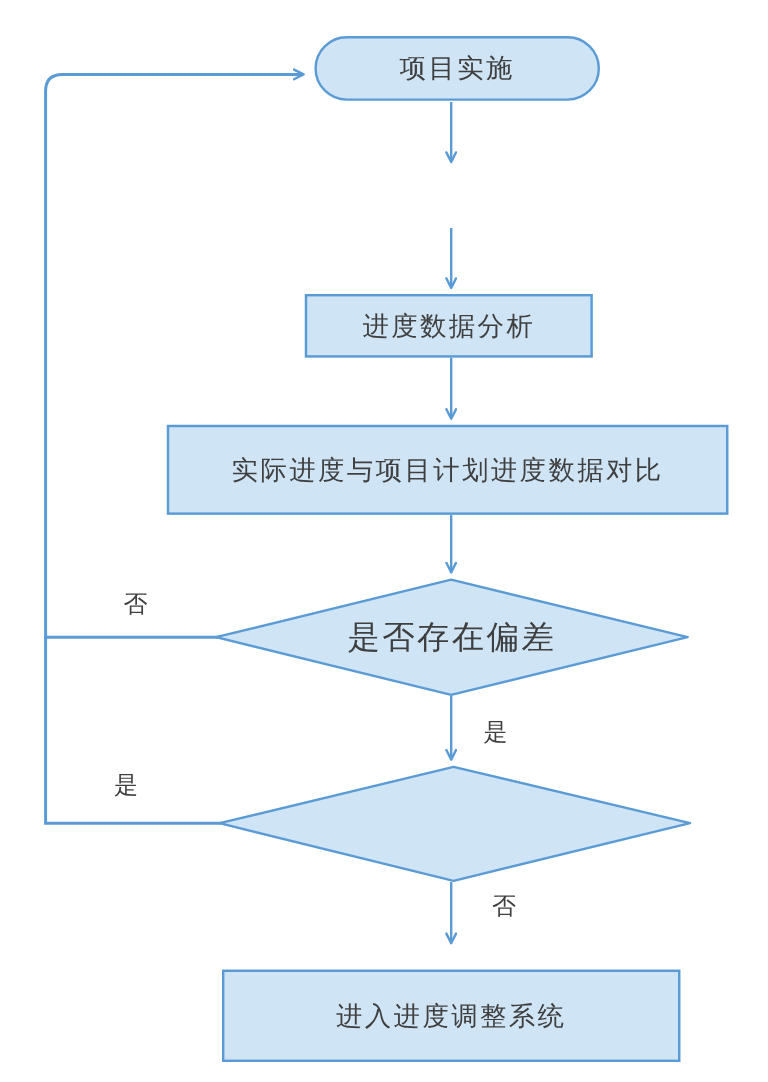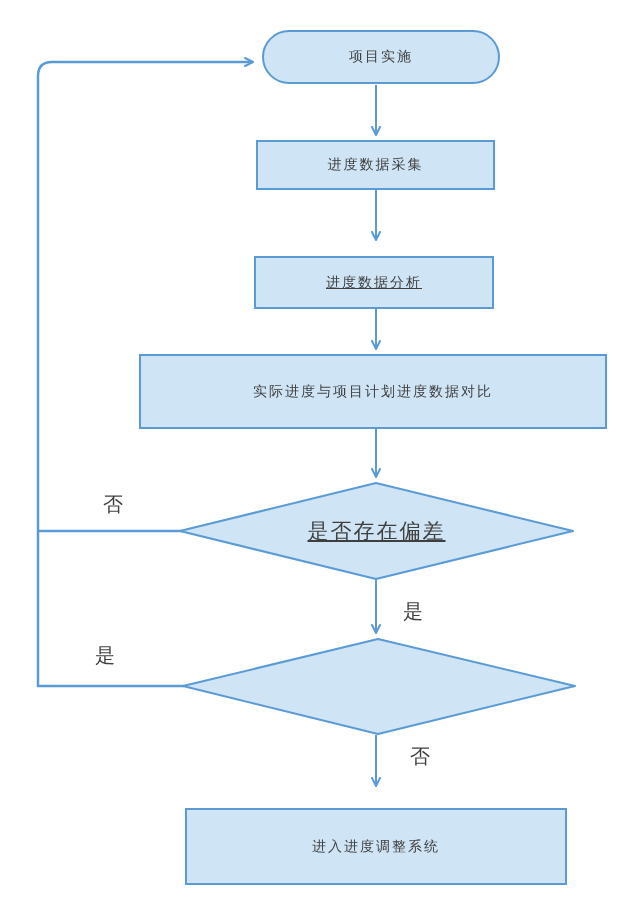--- a/index.html
+++ b/index.html
@@ -18,38 +18,37 @@
     left: 0; top: 0;
     width: 640px; height: 902px;
   }
   .node {
     position: absolute;
     display: flex;
     align-items: center;
     justify-content: center;
     background: #cfe4f5;
     border: 2px solid #5b9bd5;
-    font-size: 14px;
+    font-size: 22px;
     letter-spacing: 2px;
     color: #3f3f3f;
     text-align: center;
   }
   .stadium { border-radius: 27px; }
   .diamond-text {
     position: absolute;
     display: flex;
     align-items: center;
     justify-content: center;
     background: transparent;
     border: none;
-    font-size: 21px;
+    font-size: 27px;
     letter-spacing: 2px;
     color: #3f3f3f;
     text-align: center;
-    text-decoration: underline;
   }
   .edge-label {
     position: absolute;
     font-size: 20px;
     color: #3f3f3f;
     line-height: 1;
   }
 </style>
 </head>
 <body>
@@ -75,25 +74,22 @@
     <path d="M376 735 V785" fill="none" stroke="#5b9bd5" stroke-width="2" marker-end="url(#arrow)"></path>
 
     <polygon points="376,483 573,531 376,579 180,531" fill="#cfe4f5" stroke="#5b9bd5" stroke-width="2" stroke-linejoin="round"></polygon>
     <polygon points="378,639 575,686 378,734 183,686" fill="#cfe4f5" stroke="#5b9bd5" stroke-width="2" stroke-linejoin="round"></polygon>
   </svg>
 
   <div class="node stadium" style="left:262px; top:30px; width:238px; height:54px;">
     <span>项目实施</span>
   </div>
 
-  <div class="node" style="left:256px; top:140px; width:239px; height:50px;">
-    <span>进度数据采集</span>
-  </div>
 
-  <div class="node" style="left:254px; top:256px; width:240px; height:53px;text-decoration:underline;">
+  <div class="node" style="left:254px; top:245px; width:240px; height:53px;">
     <span>进度数据分析</span>
   </div>
 
   <div class="node" style="left:139px; top:354px; width:468px; height:75px;">
     <span>实际进度与项目计划进度数据对比</span>
   </div>
 
   <div class="diamond-text" style="left:180px; top:483px; width:393px; height:96px;">
     <span>是否存在偏差</span>
   </div>

